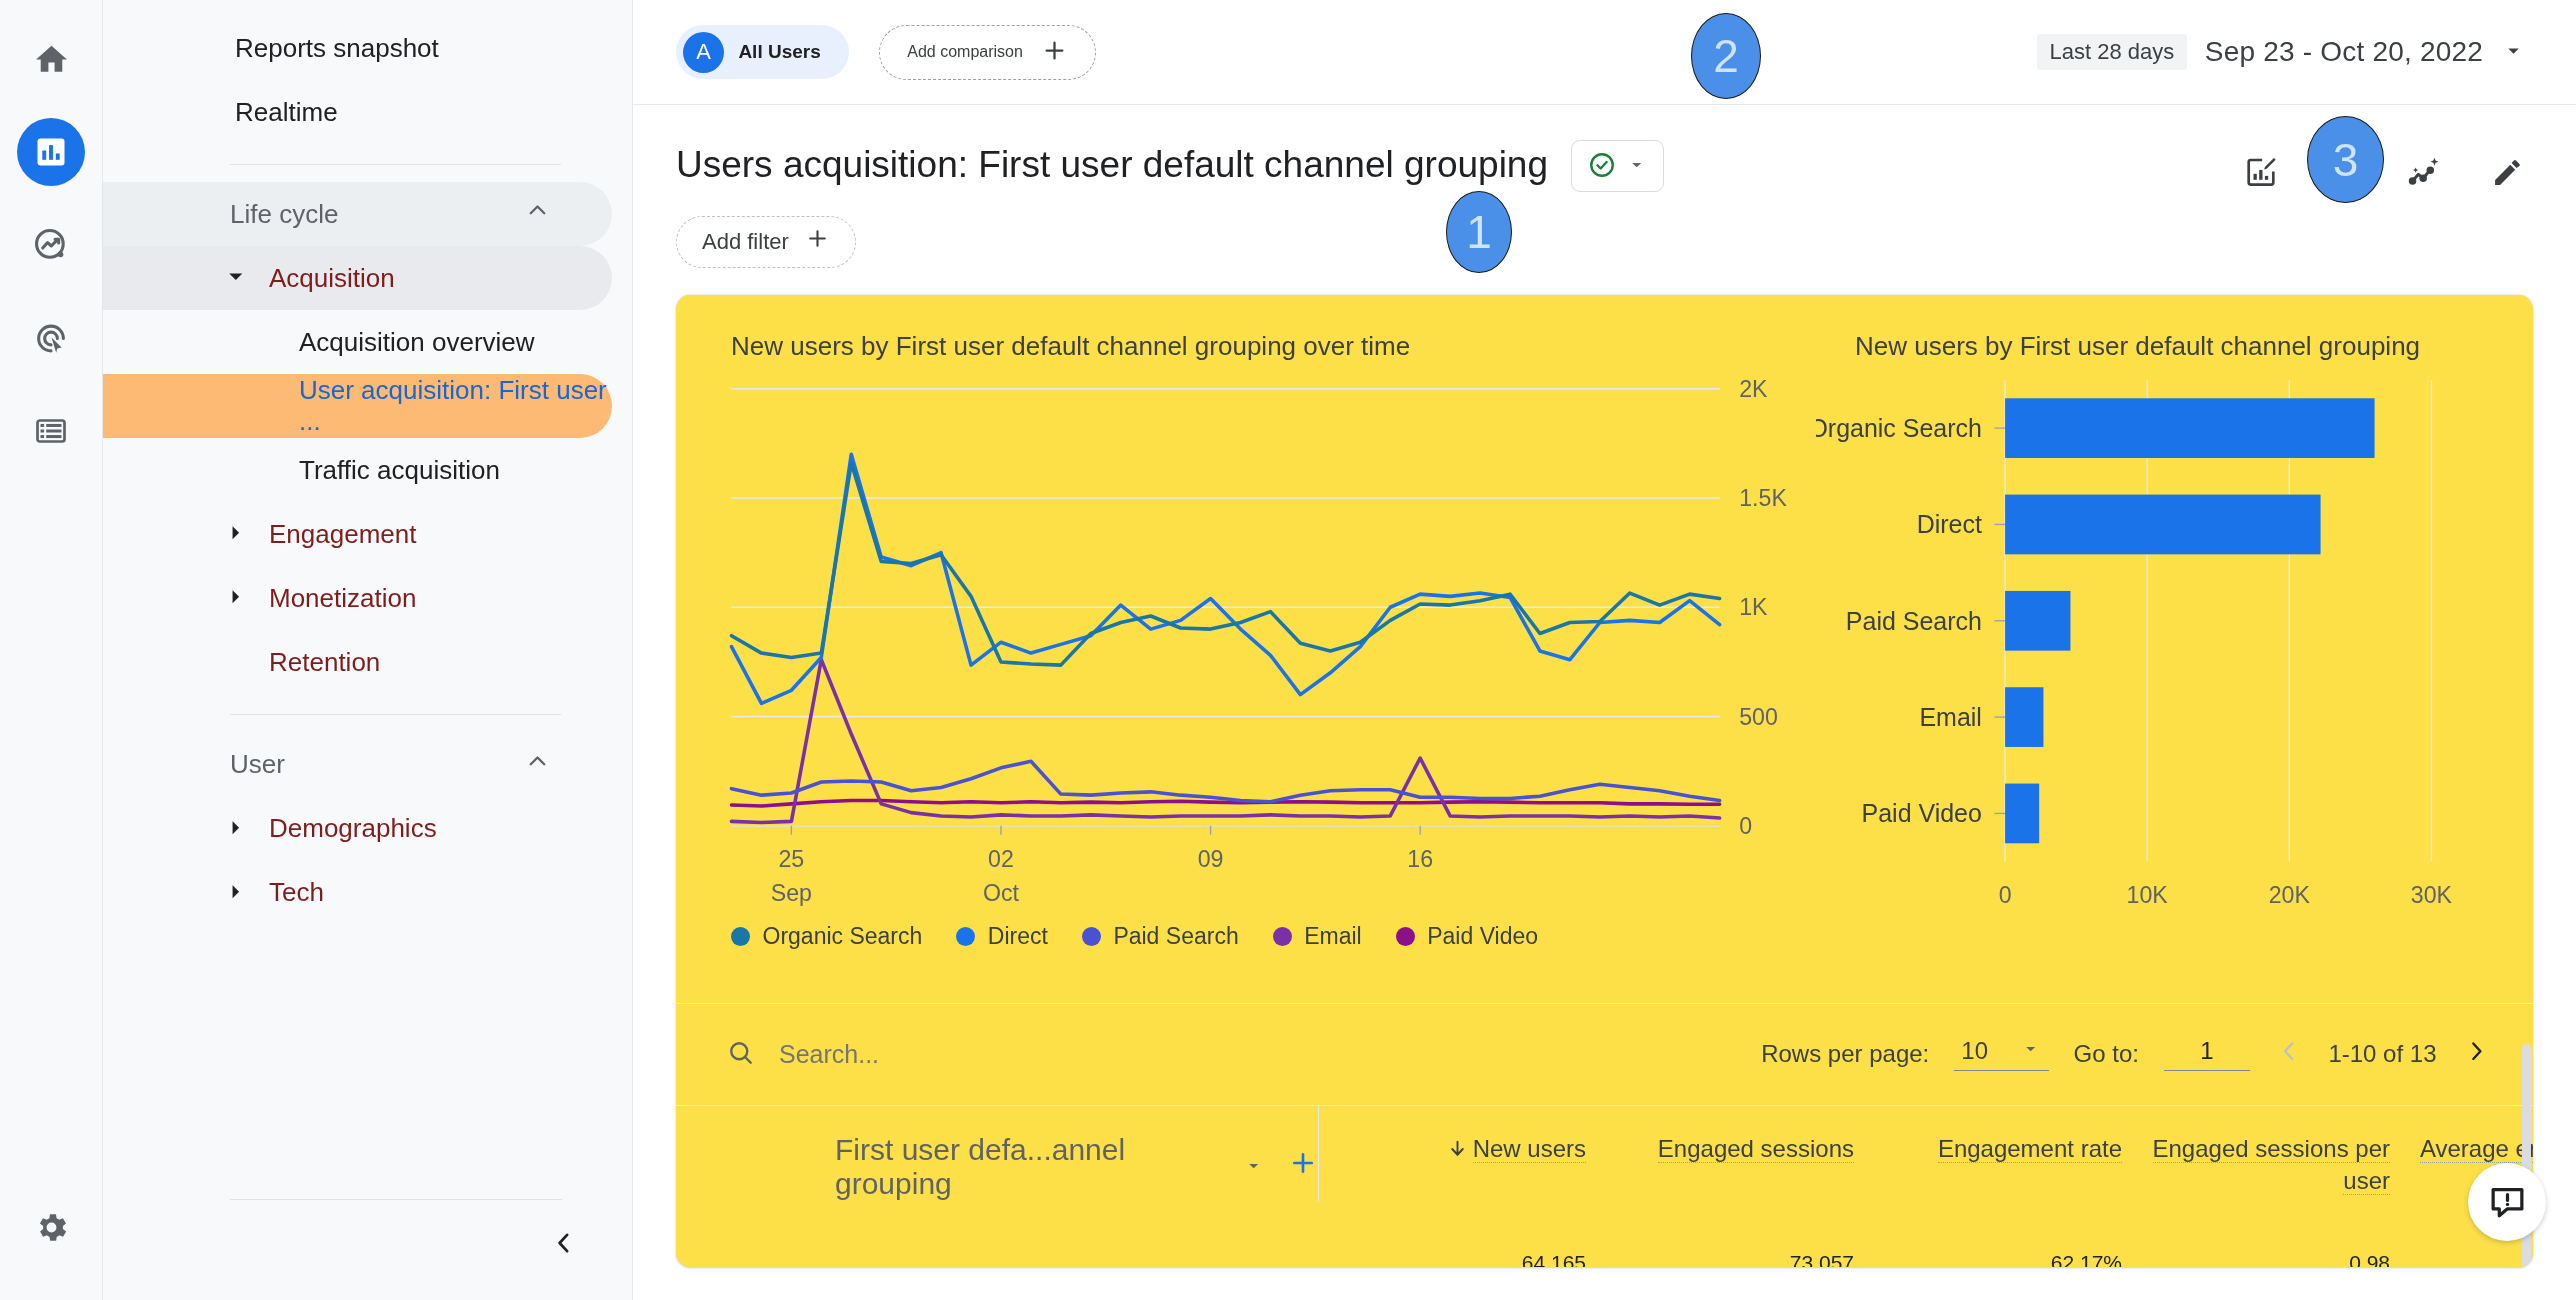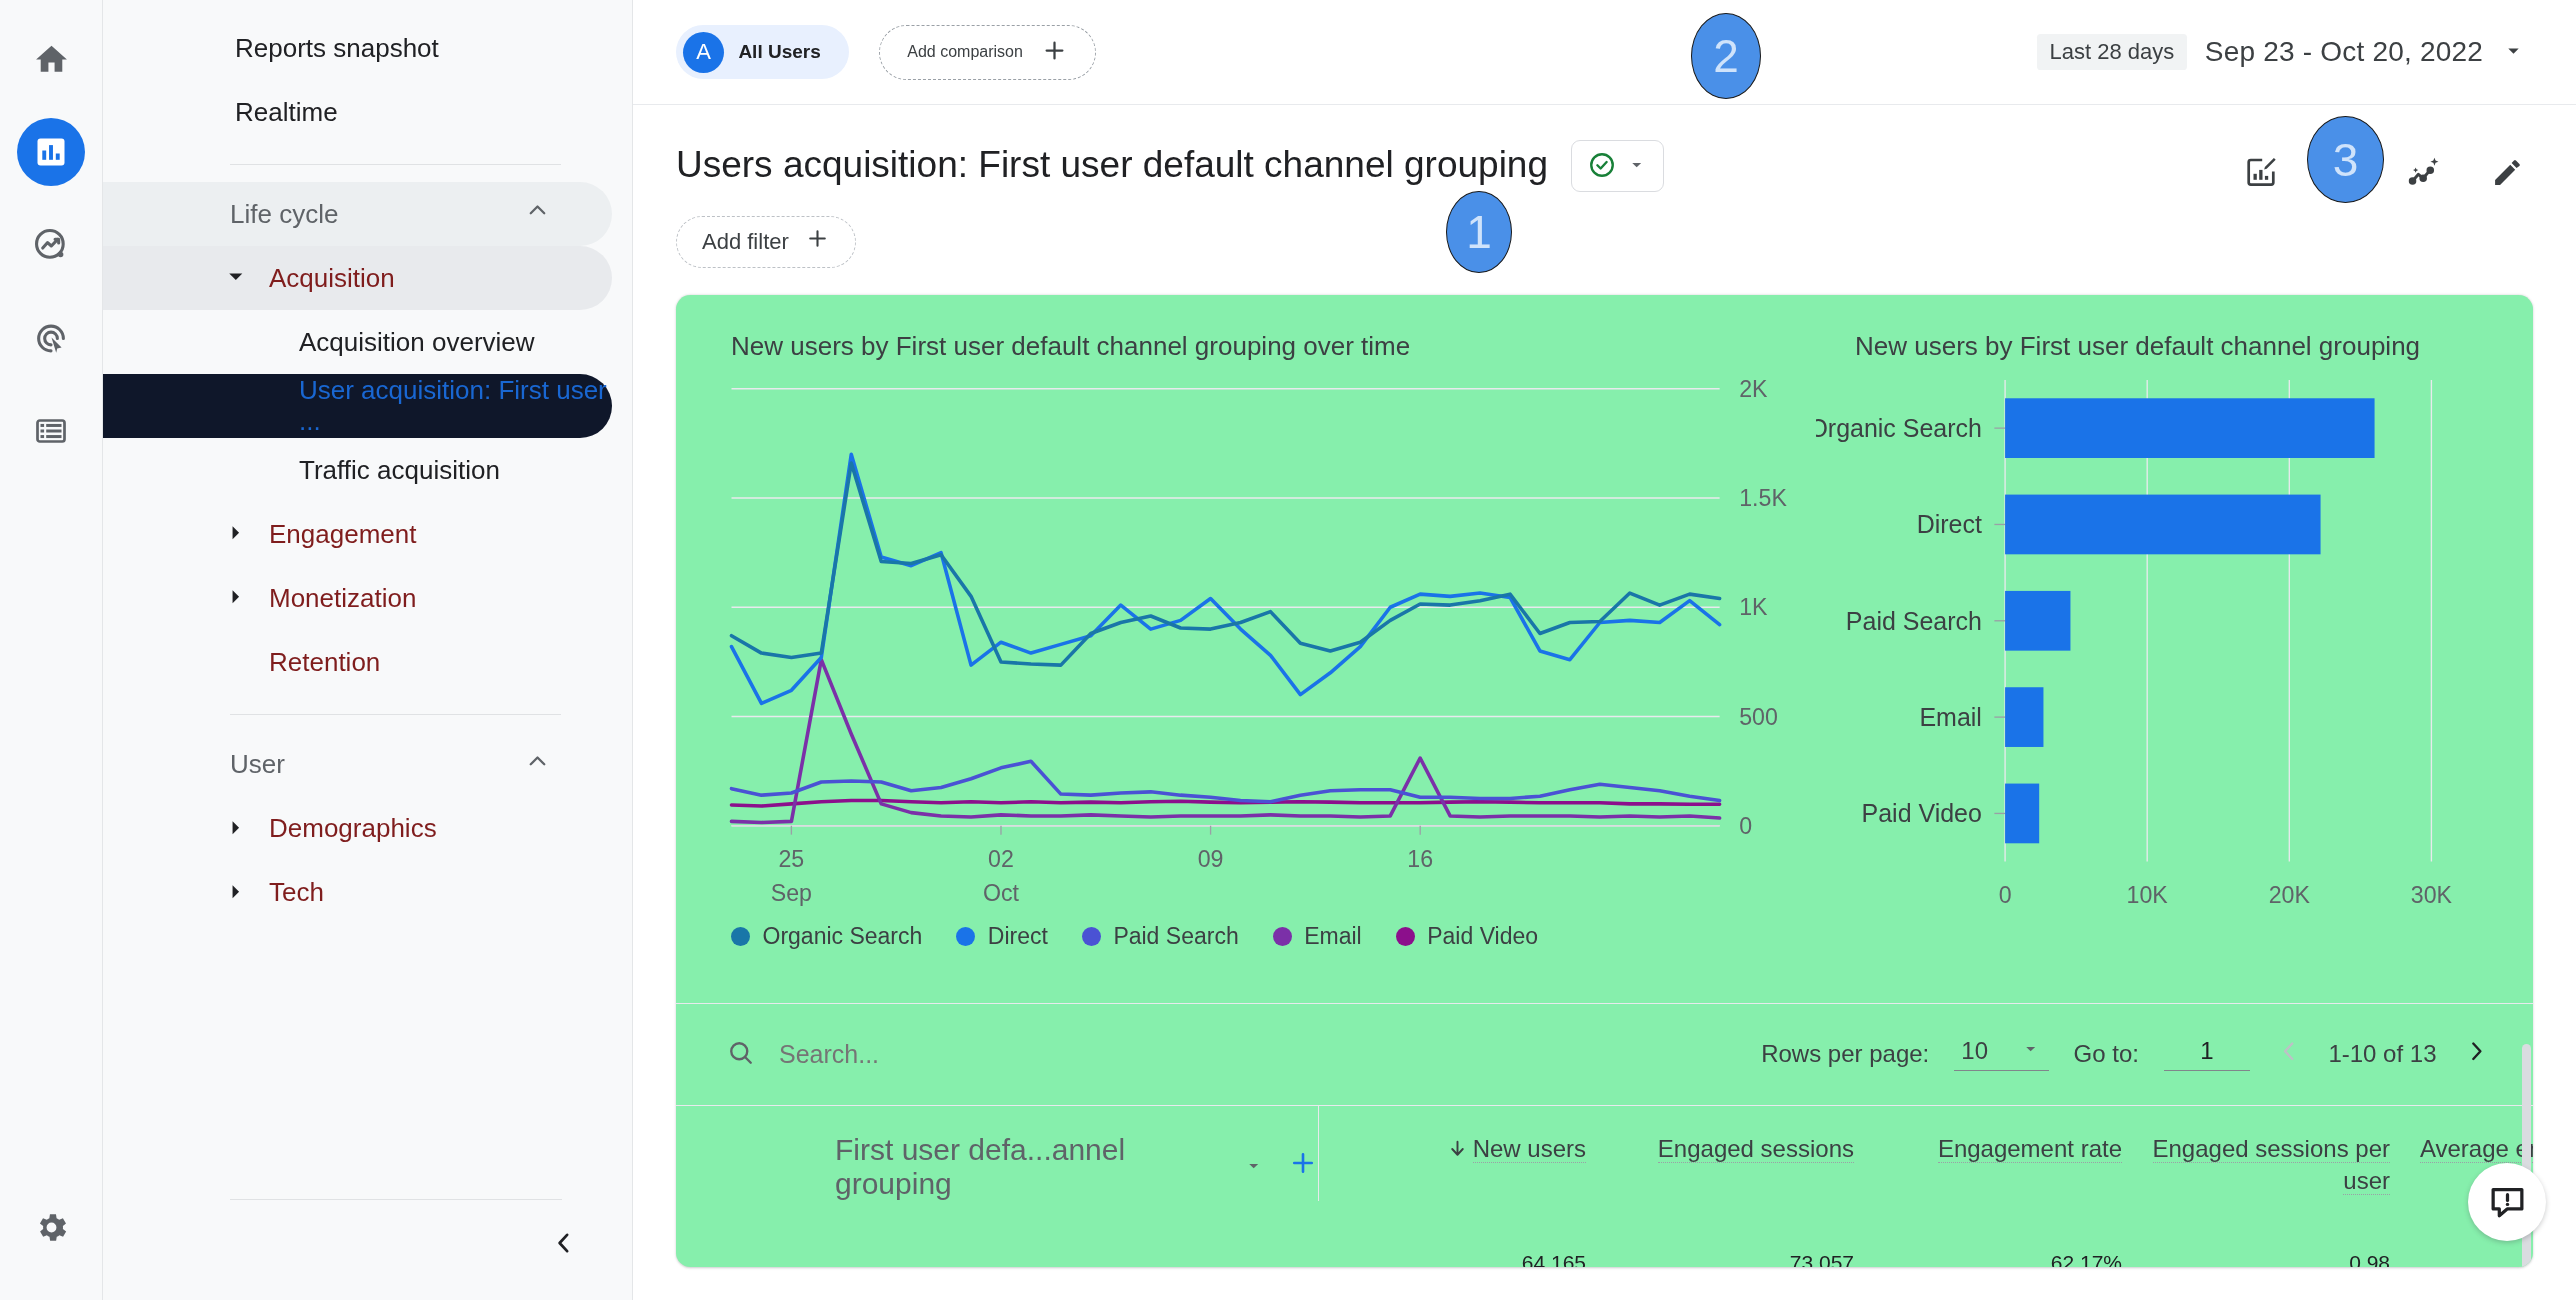--- a/index.html
+++ b/index.html
@@ -61,21 +61,21 @@
     position: relative;
   }
   .nav-parent.expanded { background: #e8eaed; }
   .nav-parent .tri { position: absolute; left: 123px; }
   .nav-parent .plabel { margin-left: 73px; }
   .nav-child {
     height: 64px; display:flex; align-items:center;
     padding-left: 196px; font-size: 26px; color: #202124;
     border-radius: 0 36px 36px 0; margin-right: 19.6px;
   }
-  .nav-child.selected { background: #0f172a; color: #1967d2; justify-content: flex-end; }
+  .nav-child.selected { background: #fdba74; color: #1967d2; justify-content: flex-end; }
   .collapse-btn {
     position:absolute; right: 41px; bottom: 30px;
     width: 54px; height: 54px; display:flex; align-items:center; justify-content:center;
   }
   .nav-bottom-line { position:absolute; left:127px; right:70px; bottom: 100px; height:0.9px; background:#e0e2e4;}
 
   
   .main { flex: 1 1 auto; height: 1300px; position: relative; background: #fff; overflow: hidden; }
 
   .topbar {
@@ -113,21 +113,21 @@
 
   .filterrow { padding: 19.6px 0 0 43px; }
   .chip-filter {
     display:inline-flex; align-items:center; gap: 16px;
     height: 52px; border: 1.8px dashed #bdc1c6; border-radius: 32px; padding: 0 25px;
     font-size: 22px; color: #3c4043;
   }
 
   
   .card {
-    margin: 27px 43px 0 43px; background:#86efac; border-radius: 14.3px;
+    margin: 27px 43px 0 43px; background:#fde047; border-radius: 14.3px;
     box-shadow: 0 0.9px 2.7px rgba(60,64,67,.18), 0 0.9px 1.8px rgba(60,64,67,.10);
     height: 972px; position: relative; overflow: hidden;
   }
   .charts { display:flex; height: 709px; border-bottom: 0.9px solid #e8eaed;}
   .chart-pane { padding: 36px 0 0 0; }
   .chart-pane.left { width: 1140px; }
   .chart-pane.right { flex: 1 1 auto; }
   .chart-title { font-size: 26px; color: #3c4043; padding-left: 55px; }
   .chart-title.right { padding-left: 39px; }
   .legend {

